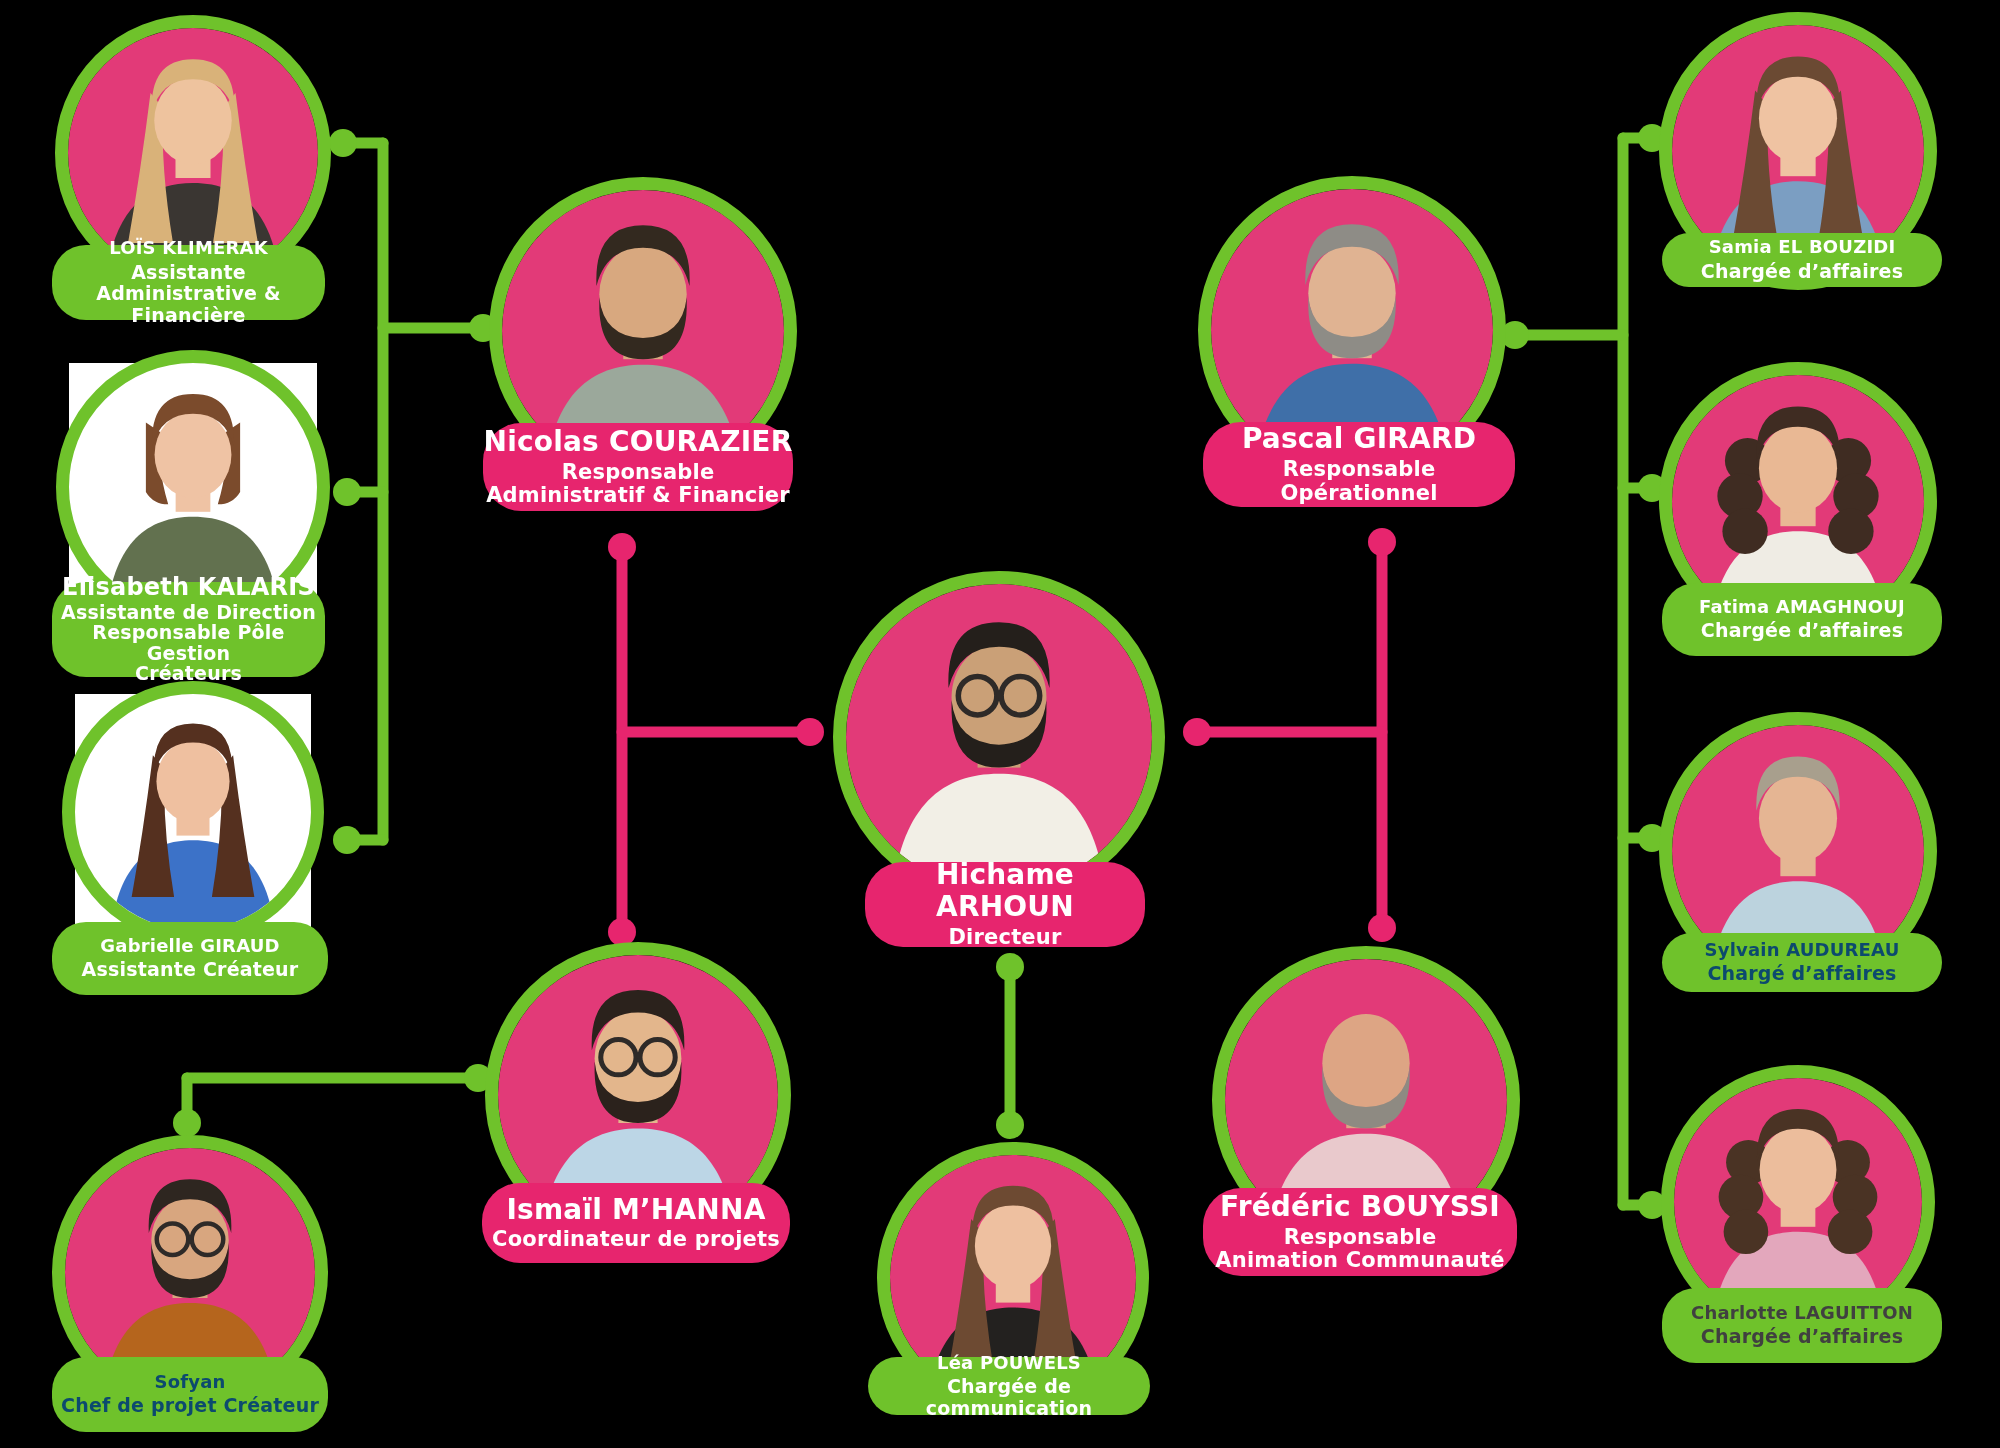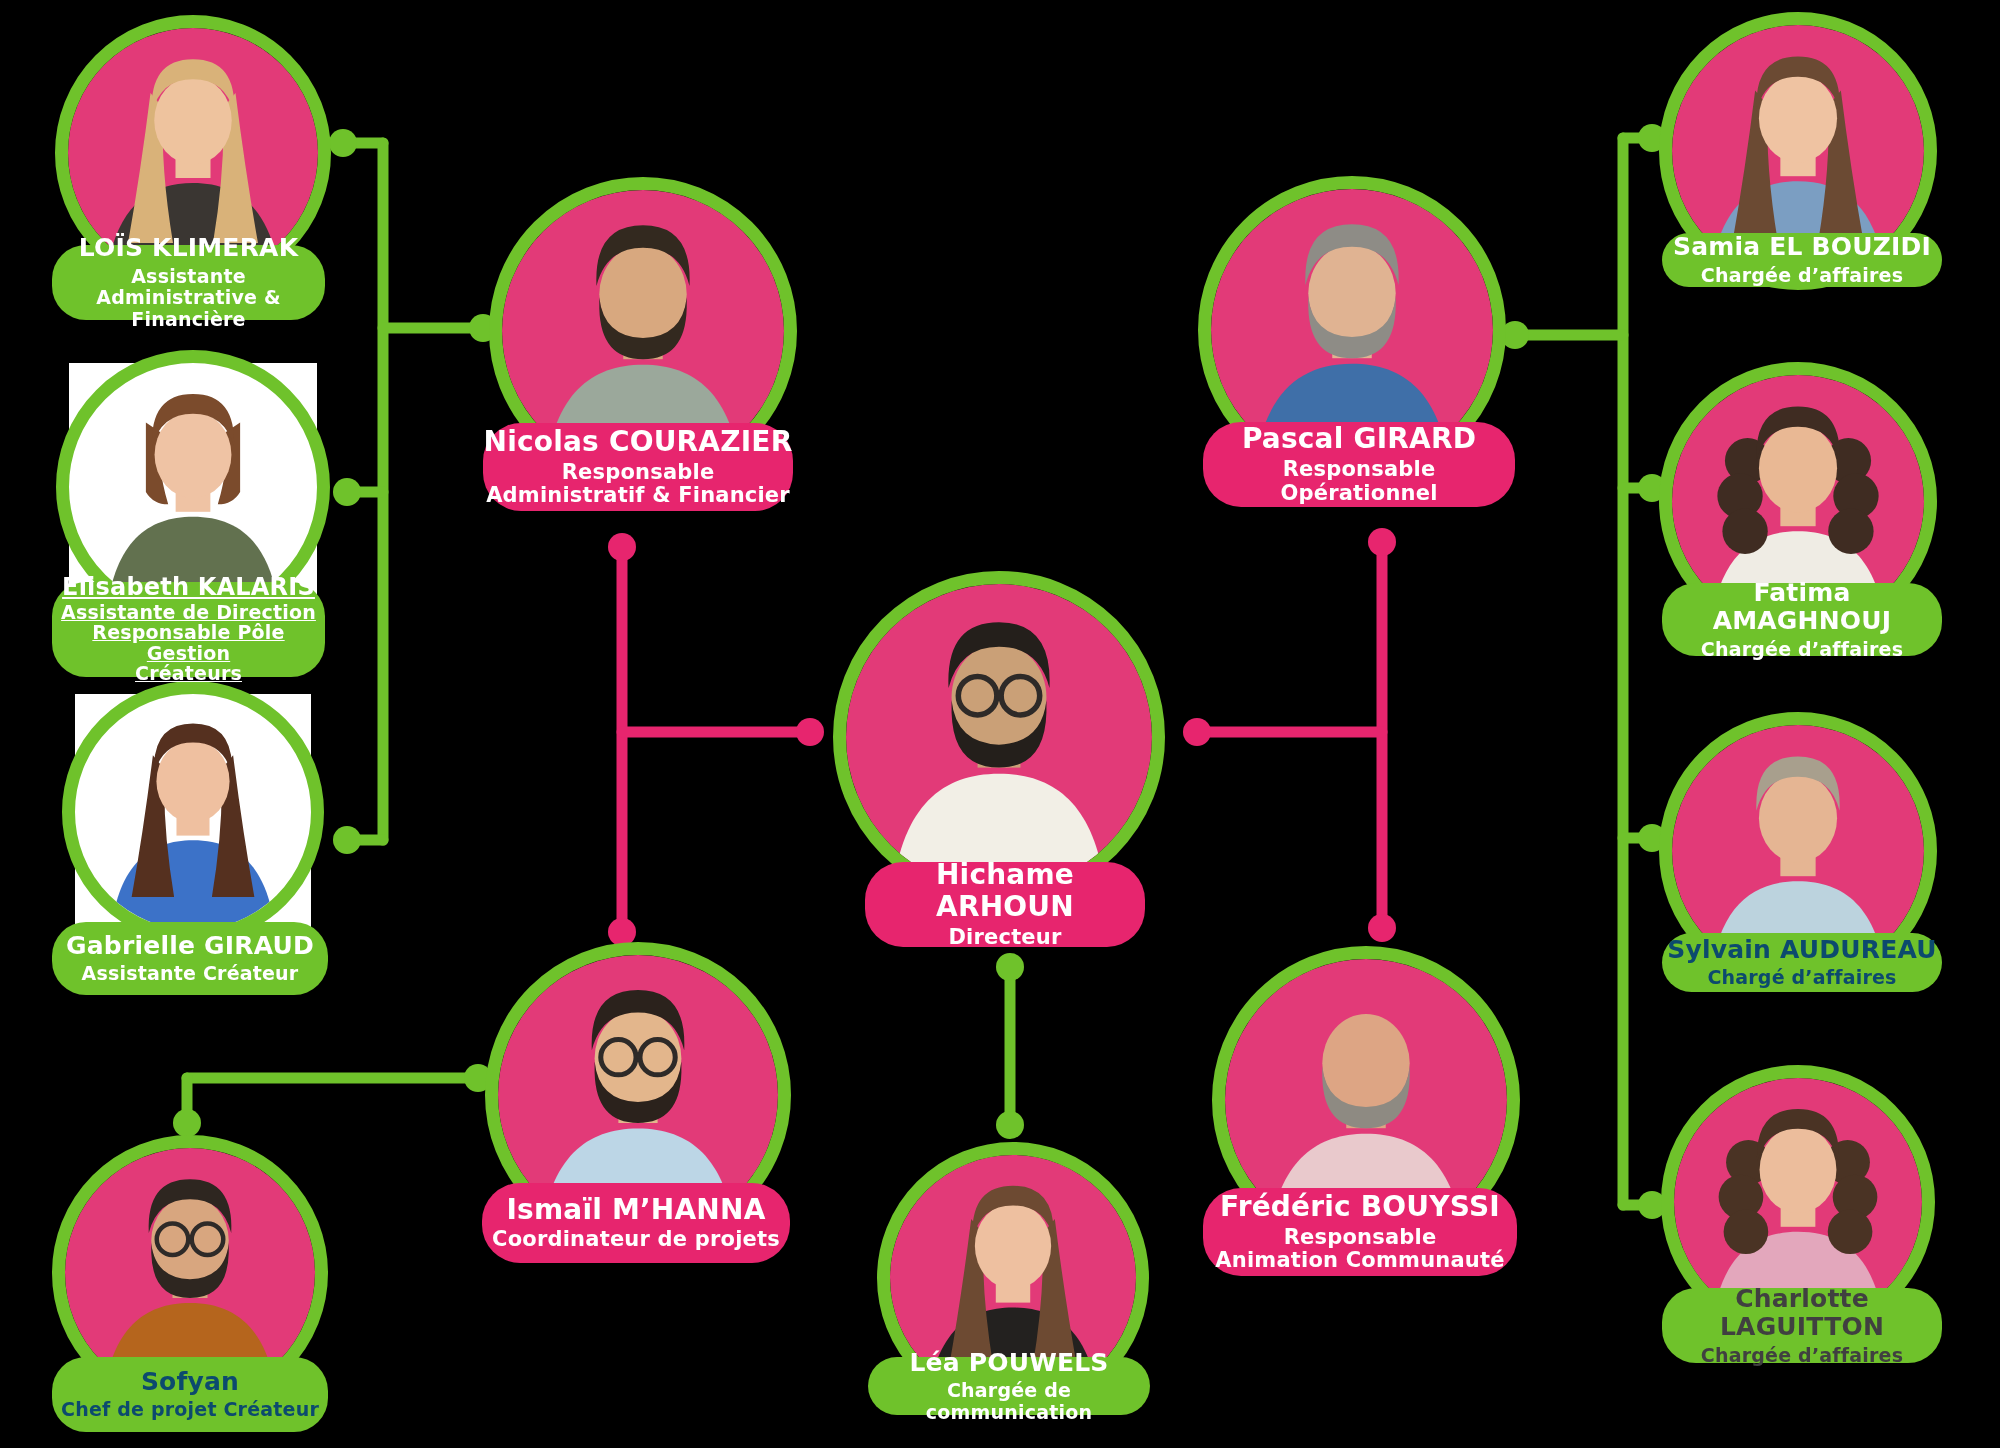--- a/index.html
+++ b/index.html
@@ -15,21 +15,21 @@
   .photo-clip svg{display:block;width:100%;height:100%;}
   .ring{position:absolute;inset:0;border-radius:50%;z-index:4;}
   .label{
     position:absolute;z-index:5;color:#fff;text-align:center;
     display:flex;flex-direction:column;justify-content:center;
     font-weight:bold;line-height:1.14;letter-spacing:.2px;
   }
   .label .nm{margin-bottom:3px;}
   .label.small{border-radius:34px;}
   .label.big{border-radius:38px;}
-  .label.small .nm{font-size:25px;}
+  .label.small .nm{font-size:18px;}
   .label.small .rl{font-size:19px;}
   .label.big .nm{font-size:28px;}
   .label.big .rl{font-size:21px;}
   .label.tight{line-height:1.08;}
   .label.tight .nm{font-size:24px;margin-bottom:1px;}
 </style>
 </head>
 <body>
 
 <div id="canvas">
@@ -100,21 +100,21 @@
             <path d="M15,102 C18,73 31,62 50,62 C69,62 82,73 85,102 Z" fill="#62714f"></path>
             <path d="M31,24 L31,52 Q34,57 40,57 Q35,40 37,28 Z" fill="#7b4b2c"></path>
           <path d="M69,24 L69,52 Q66,57 60,57 Q65,40 63,28 Z" fill="#7b4b2c"></path>
             <rect x="43" y="47" width="14" height="13" fill="#efc3a4"></rect>
             <ellipse cx="50" cy="37" rx="15.5" ry="17.5" fill="#efc3a4"></ellipse>
             <path d="M33.5,34 Q32.5,12.5 50,12.5 Q67.5,12.5 66.5,34 Q63,20.5 50,20.5 Q37,20.5 33.5,34 Z" fill="#7b4b2c"></path>
           </svg>
         </div>
         <div class="ring" style="border:13px solid #6FC22B;"></div>
       </div>
-      <div class="label small tight" style="left: 52px; top: 582px; width: 273px; height: 95px; background: rgb(111, 194, 43); color: rgb(255, 255, 255); text-decoration: underline;">
+      <div class="label small tight" style="left: 52px; top: 582px; width: 273px; height: 95px; background: rgb(111, 194, 43); color: rgb(255, 255, 255);">
         <div class="nm">Elisabeth KALARIS</div>
         <div class="rl">Assistante de Direction</div>
         <div class="rl">Responsable Pôle Gestion</div>
         <div class="rl">Créateurs</div>
       </div>
       <div class="person" style="left: 62px; top: 681px; width: 262px; height: 262px;">
         <div class="photo-bg" style="left:13px;top:13px;width:236px;height:236px;background:#E23A78;"></div>
         <div class="white-sq" style="left:13px;top:13px;width:236px;height:236px;"></div>
         <div class="photo-clip" style="left:13px;top:13px;width:236px;height:236px;">
           <svg viewBox="0 0 100 100" preserveAspectRatio="xMidYMax meet">

